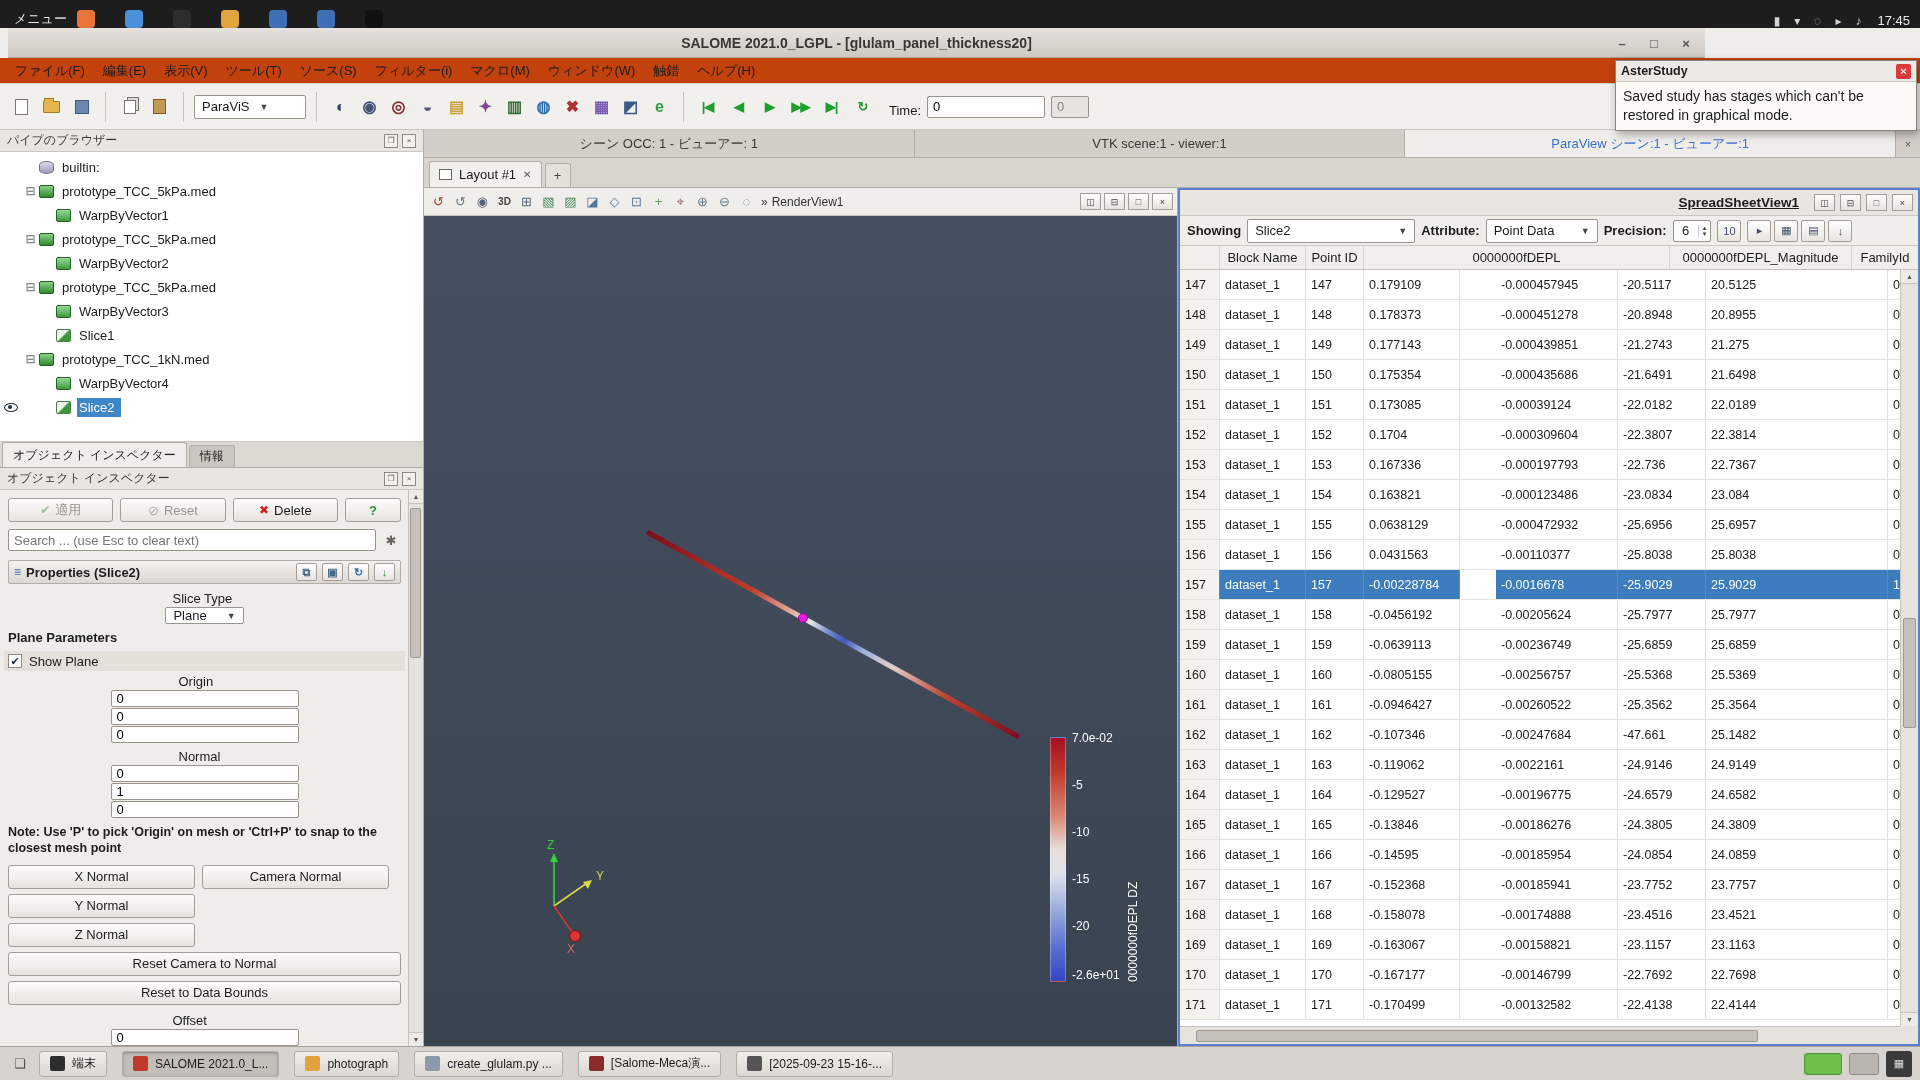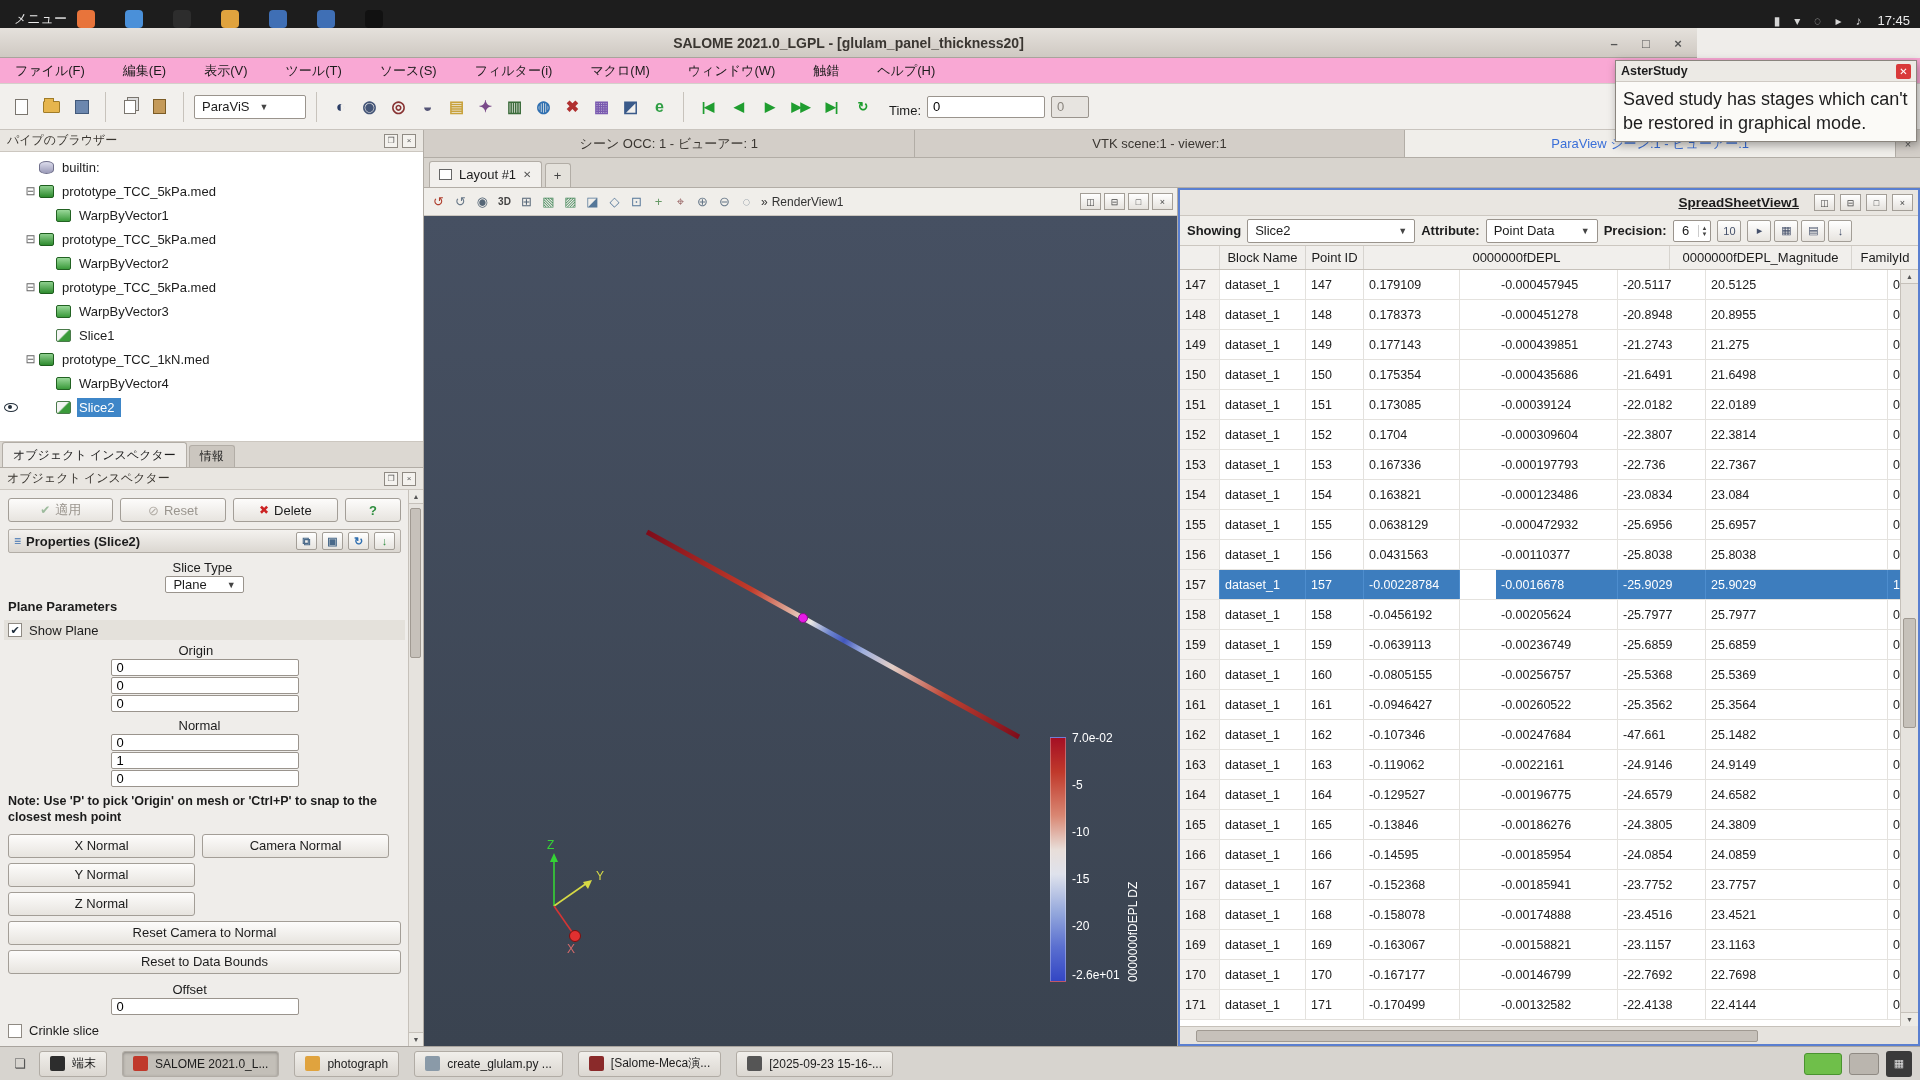--- a/index.html
+++ b/index.html
@@ -10,30 +10,30 @@
   
   #system-bar { left:0; top:0; width:1920px; height:28px; background:#1d1d1d; color:#e9e9e9;
                 display:flex; align-items:flex-end; padding:0 10px; }
   #sys-menu { padding:0 10px 0 4px; font-size:13px; }
   .sys-app { width:18px; height:18px; border-radius:4px; margin-right:30px; }
   #sysbar-right { margin-left:auto; display:flex; align-items:center; gap:16px; }
   .sys-status { font-size:12px; color:#d5d5d5; }
   #sys-clock { font-size:13px; }
 
   
-  #title-bar { left:0; top:28px; width:1697px; height:30px; background:linear-gradient(#e5e1dc,#cfc9c2);
+  #title-bar { left:8px; top:28px; width:1697px; height:30px; background:linear-gradient(#e5e1dc,#cfc9c2);
                border-bottom:1px solid #a9a39c; display:flex; align-items:center; justify-content:center;
                font-weight:bold; font-size:14px; color:#3a3631; }
   #win-controls { position:absolute; right:10px; top:0; height:30px; display:flex; align-items:center; gap:14px; }
   .win-ctl { width:18px; height:18px; display:flex; align-items:center; justify-content:center;
              color:#555; font-size:13px; }
 
   
-  #menu-bar { left:0; top:58px; width:1920px; height:26px; background:#f9a8d4; border-bottom:1px solid #d4d0ca;
-              display:flex; align-items:center; padding-left:6px;gap:20px; }
+  #menu-bar { left:0; top:58px; width:1920px; height:26px; background:#c2410c; border-bottom:1px solid #d4d0ca;
+              display:flex; align-items:center; padding-left:6px; }
   .menu-item { padding:3px 9px; }
 
   
   #toolbar { left:0; top:84px; width:1920px; height:46px; background:#f2f0ed; border-bottom:1px solid #c9c4be;
              display:flex; align-items:center; gap:3px; padding-left:8px; }
   .tbtn { width:27px; height:27px; display:flex; align-items:center; justify-content:center;
           font-size:16px; border-radius:3px; }
   .sep { width:1px; height:30px; background:#c8c3bc; margin:0 7px; }
   .combo { background:#fff; border:1px solid #9a948d; border-radius:2px; height:24px;
            display:flex; align-items:center; padding:0 7px; gap:10px; }
@@ -52,21 +52,21 @@
   .qinput:disabled, .qinput.disabled { background:#e7e4e0; color:#8a857e; }
 
   
   #notification { top:60px; right:3px; width:302px; background:#fbfaf7; border:1px solid #8a857e;
                   box-shadow:2px 3px 9px rgba(0,0,0,.35); z-index:60; }
   .notif-titlebar { height:21px; background:#eceae5; border-bottom:1px solid #cfcac3; display:flex;
                     align-items:center; padding:0 5px; }
   .notif-title { font-weight:bold; font-size:12.5px; flex:1; }
   .notif-close { width:15px; height:15px; background:#d93a3a; color:#fff; font-size:10px; border-radius:2px;
                  display:flex; align-items:center; justify-content:center; }
-  .notif-body { padding:5px 7px; font-size:18px; line-height:1.35; }
+  .notif-body { padding:5px 7px; font-size:14px; line-height:1.35; }
 
   
   #left-dock { left:0; top:130px; width:424px; height:916px; background:#efedea; border-right:1px solid #b2ada6; }
   .dock-title { height:22px; display:flex; align-items:center; padding:0 7px; font-size:12px;
                 background:#e9e6e1; border-bottom:1px solid #ccc7c0; color:#39352f; }
   .dock-title .spacer { flex:1; }
   .dock-btn { width:14px; height:14px; border:1px solid #8f8a83; background:#f4f2ee; font-size:8px;
               display:flex; align-items:center; justify-content:center; margin-left:4px; color:#555; }
 
   #pipeline-tree { height:290px; background:#fff; border-bottom:1px solid #ccc7c0; padding-top:3px; overflow:hidden; }
@@ -423,20 +423,24 @@
       </div>
       <div class="qbtn grow">
         <span class="del-ic">✖</span>
         <span>Delete</span>
       </div>
       <div class="qbtn help-btn">
         <span>?</span>
       </div>
     </div>
 
+    <div class="search-row">
+      <input class="qinput grow" style="width: 100%;" placeholder="Search ... (use Esc to clear text)">
+      <div class="gear">✱</div>
+    </div>
 
     <div class="section-header">
       <span class="sh-ic">≡</span>
       <span>Properties (Slice2)</span>
       <span class="spacer"></span>
       <span class="mini-btn">⧉</span>
       <span class="mini-btn">▣</span>
       <span class="mini-btn" style="color:#2f6fb0">↻</span>
       <span class="mini-btn" style="color:#2f8e3f">↓</span>
     </div>

